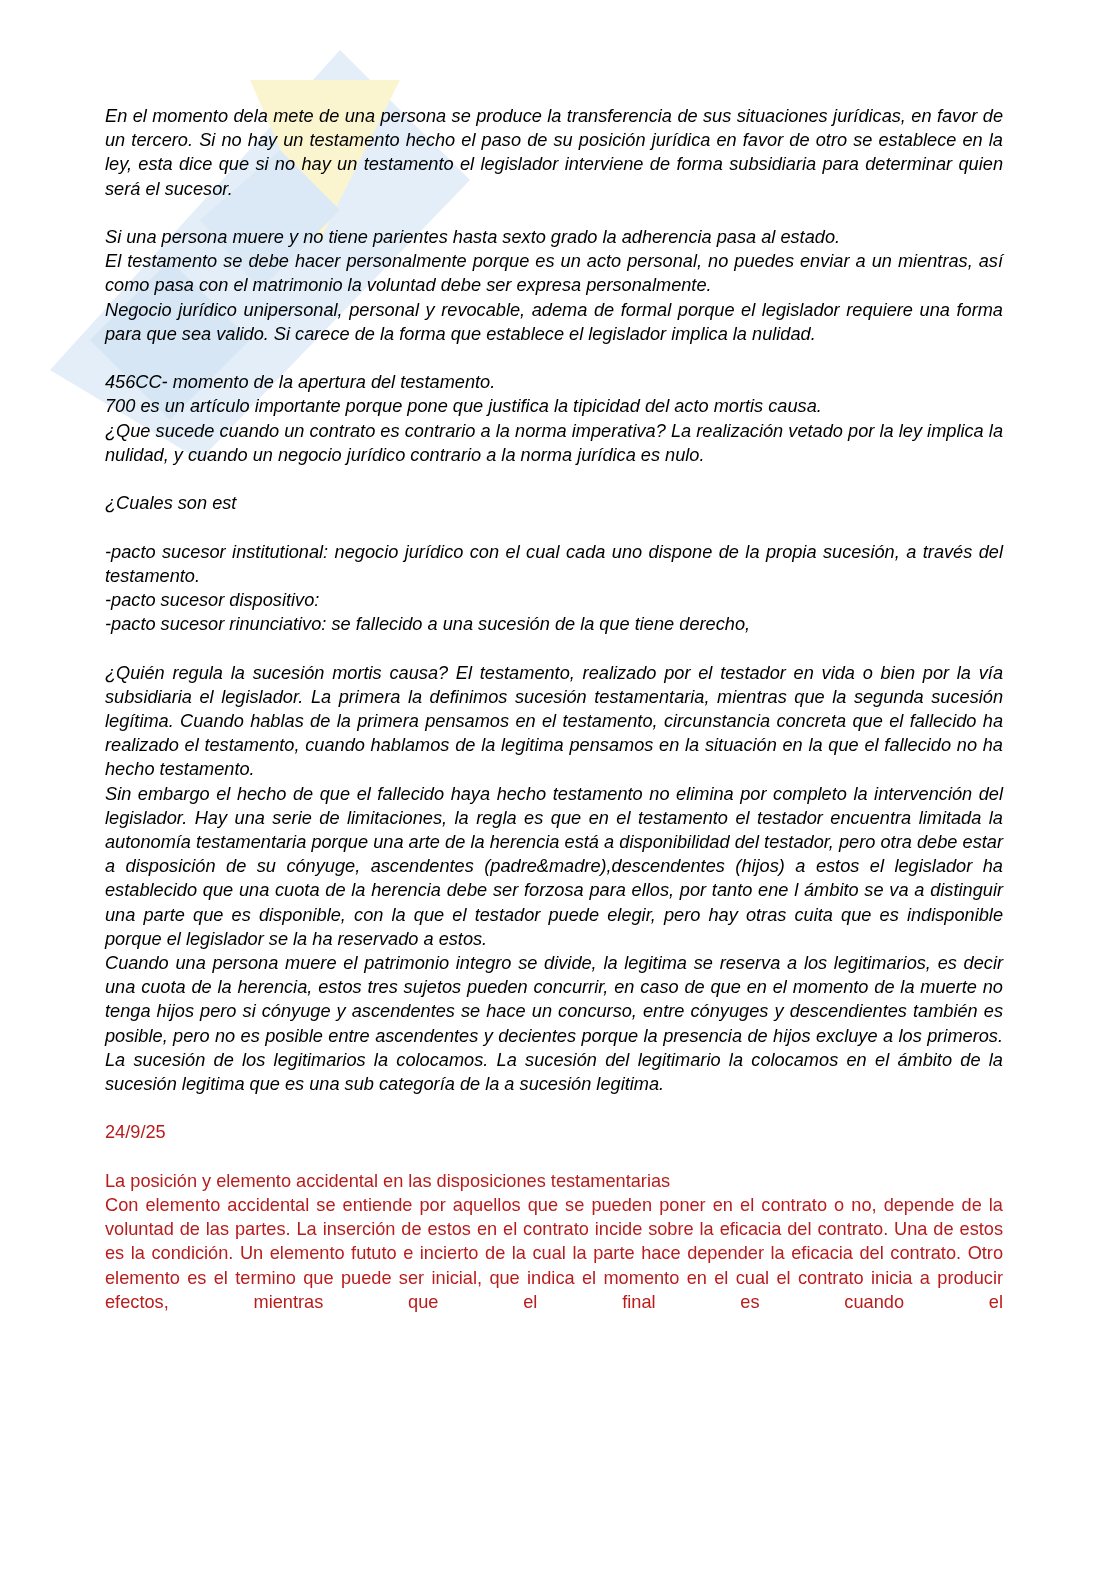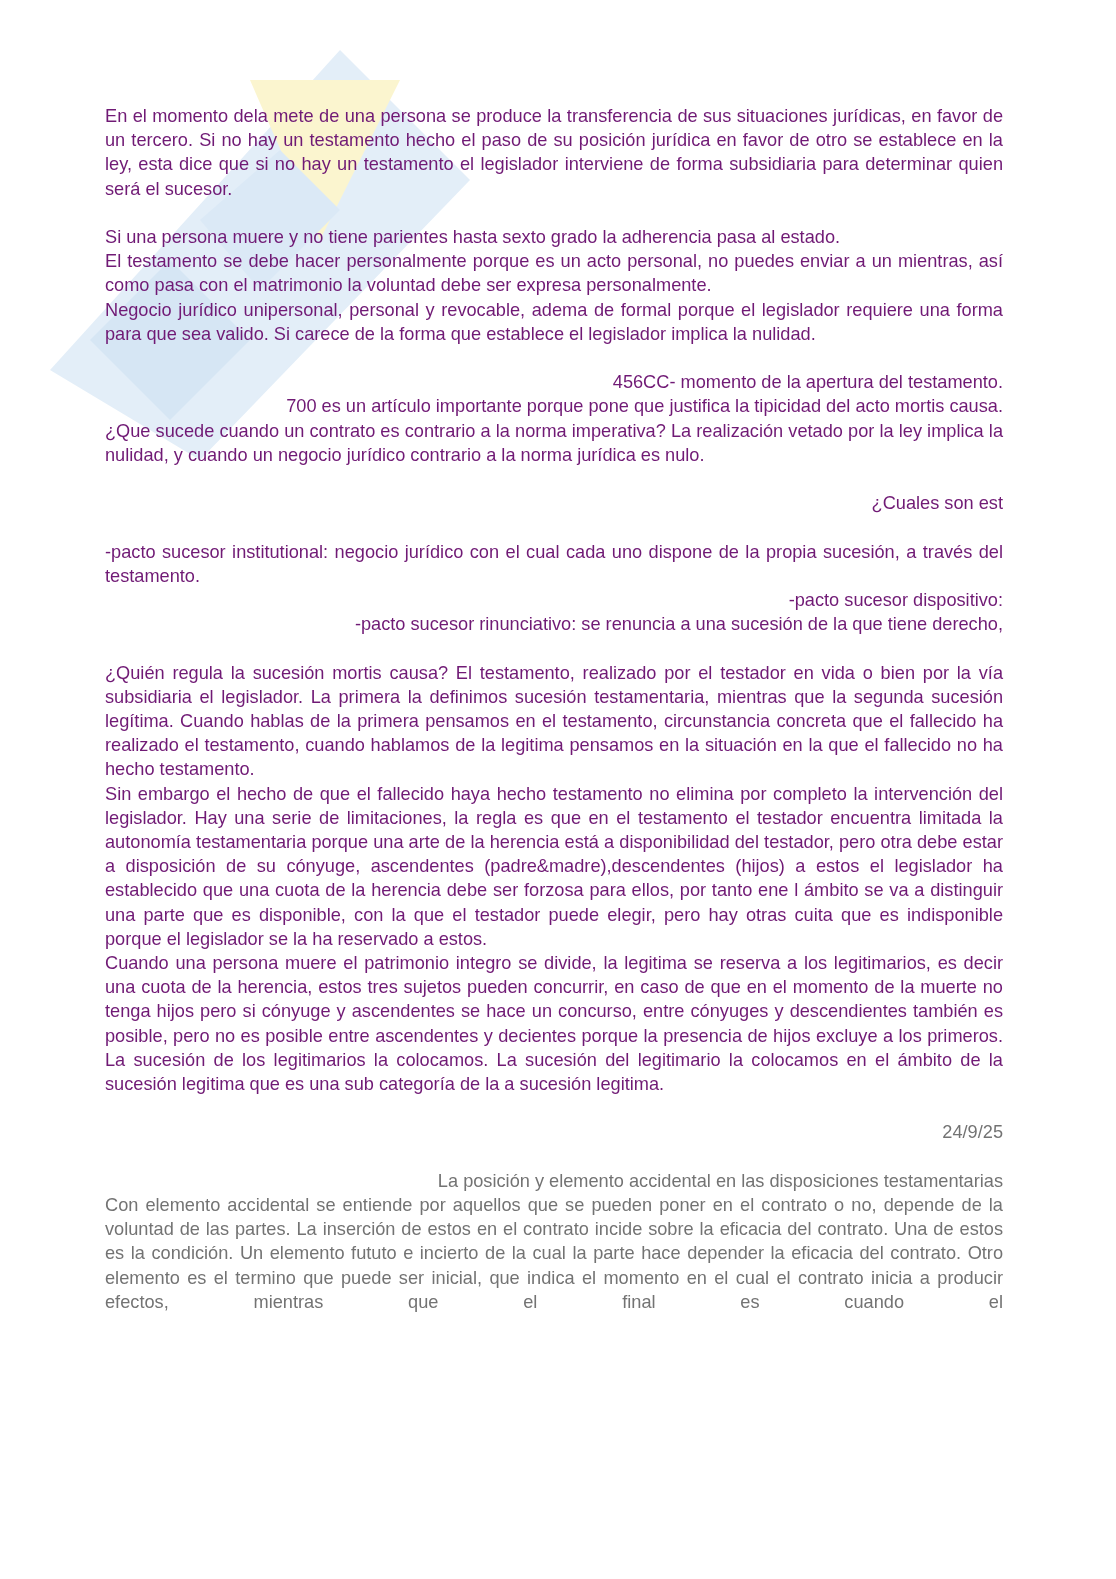--- a/index.html
+++ b/index.html
@@ -1,21 +1,21 @@
 <!DOCTYPE html>
 <html><head>
 <meta charset="utf-8">
 <style>
   html, body { margin: 0; padding: 0; background: #ffffff; }
   body { width: 1116px; height: 1579px; position: relative; overflow: hidden; }
   .watermark { position: absolute; left: 20px; top: 40px; width: 460px; height: 420px; pointer-events: none; z-index: 0; }
   .page { position: absolute; left: 105px; top: 104px; width: 898px; z-index: 1; }
-  .grey { color: #701a75; font-family: "Liberation Sans", sans-serif; font-size: 18.2px; line-height: 24.2px; }
-  .black { color: #737373; font-family: "Liberation Sans", sans-serif; font-style: normal; font-size: 18.2px; line-height: 24.2px; }
-  .p { margin: 0; text-align: right; }
+  .grey { color: #000000; font-family: "Liberation Sans", sans-serif; font-style: italic; font-size: 18.2px; line-height: 24.2px; }
+  .black { color: #b91c1c; font-family: "Liberation Sans", sans-serif; font-style: normal; font-size: 18.2px; line-height: 24.2px; }
+  .p { margin: 0; }
   .j { text-align: justify; text-align-last: left; }
   .gap { height: 24.2px; }
 </style>
 </head>
 <body>
 
 <svg class="watermark" viewBox="0 0 460 420" xmlns="http://www.w3.org/2000/svg">
   <polygon points="320,10 450,140 180,420 30,330" fill="#e3eef8"></polygon>
   <polygon points="230,40 380,40 300,200" fill="#fbf5cf"></polygon>
   <polygon points="70,300 150,220 230,300 150,380" fill="#d6e6f4"></polygon>
@@ -31,21 +31,21 @@
     <p class="p j">Negocio jurídico unipersonal, personal y revocable, adema de formal porque el legislador requiere una forma para que sea valido. Si carece de la forma que establece el legislador implica la nulidad.</p>
     <div class="gap"></div>
     <p class="p">456CC- momento de la apertura del testamento.</p>
     <p class="p">700 es un artículo importante porque pone que justifica la tipicidad del acto mortis causa.</p>
     <p class="p j">¿Que sucede cuando un contrato es contrario a la norma imperativa? La realización vetado por la ley implica la nulidad, y cuando un negocio jurídico contrario a la norma jurídica es nulo.</p>
     <div class="gap"></div>
     <p class="p">¿Cuales son est</p>
     <div class="gap"></div>
     <p class="p j">-pacto sucesor institutional: negocio jurídico con el cual cada uno dispone de la propia sucesión, a través del testamento.</p>
     <p class="p">-pacto sucesor dispositivo:</p>
-    <p class="p">-pacto sucesor rinunciativo: se renuncia a una sucesión de la que tiene derecho,</p>
+    <p class="p">-pacto sucesor rinunciativo: se fallecido a una sucesión de la que tiene derecho,</p>
     <div class="gap"></div>
     <p class="p j">¿Quién regula la sucesión mortis causa? El testamento, realizado por el testador en vida o bien por la vía subsidiaria el legislador. La primera la definimos sucesión testamentaria, mientras que la segunda sucesión legítima. Cuando hablas de la primera pensamos en el testamento, circunstancia concreta que el fallecido ha realizado el testamento, cuando hablamos de la legitima pensamos en la situación en la que el fallecido no ha hecho testamento.</p>
     <p class="p j">Sin embargo el hecho de que el fallecido haya hecho testamento no elimina por completo la intervención del legislador. Hay una serie de limitaciones, la regla es que en el testamento el testador encuentra limitada la autonomía testamentaria porque una arte de la herencia está a disponibilidad del testador, pero otra debe estar a disposición de su cónyuge, ascendentes (padre&amp;madre),descendentes (hijos) a estos el legislador ha establecido que una cuota de la herencia debe ser forzosa para ellos, por tanto ene l ámbito se va a distinguir una parte que es disponible, con la que el testador puede elegir, pero hay otras cuita que es indisponible porque el legislador se la ha reservado a estos.</p>
     <p class="p j">Cuando una persona muere el patrimonio integro se divide, la legitima se reserva a los legitimarios, es decir una cuota de la herencia, estos tres sujetos pueden concurrir, en caso de que en el momento de la muerte no tenga hijos pero si cónyuge y ascendentes se hace un concurso, entre cónyuges y descendientes también es posible, pero no es posible entre ascendentes y decientes porque la presencia de hijos excluye a los primeros. La sucesión de los legitimarios la colocamos. La sucesión del legitimario la colocamos en el ámbito de la sucesión legitima que es una sub categoría de la a sucesión legitima.</p>
   </div>
   <div class="gap"></div>
   <div class="black">
     <p class="p">24/9/25</p>
     <div class="gap"></div>
     <p class="p">La posición y elemento accidental en las disposiciones testamentarias</p>

